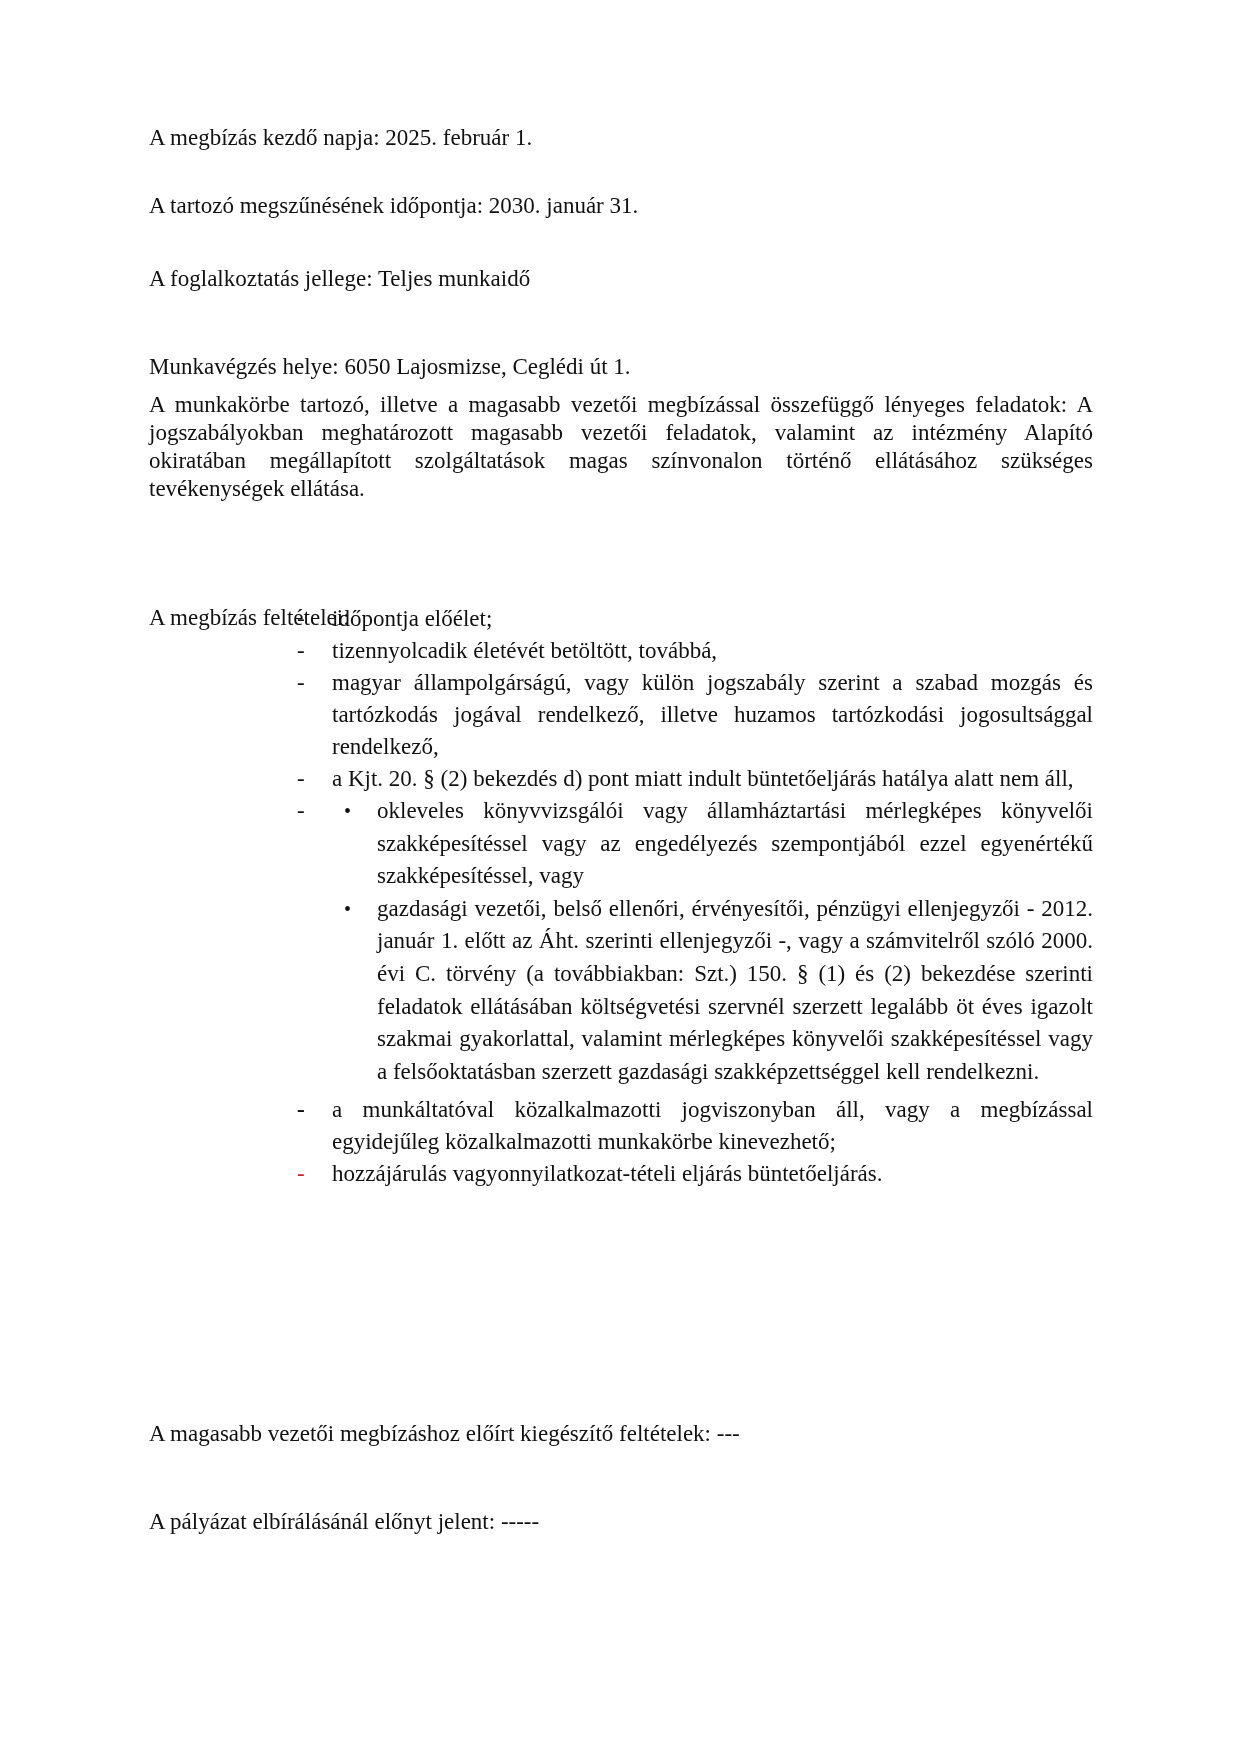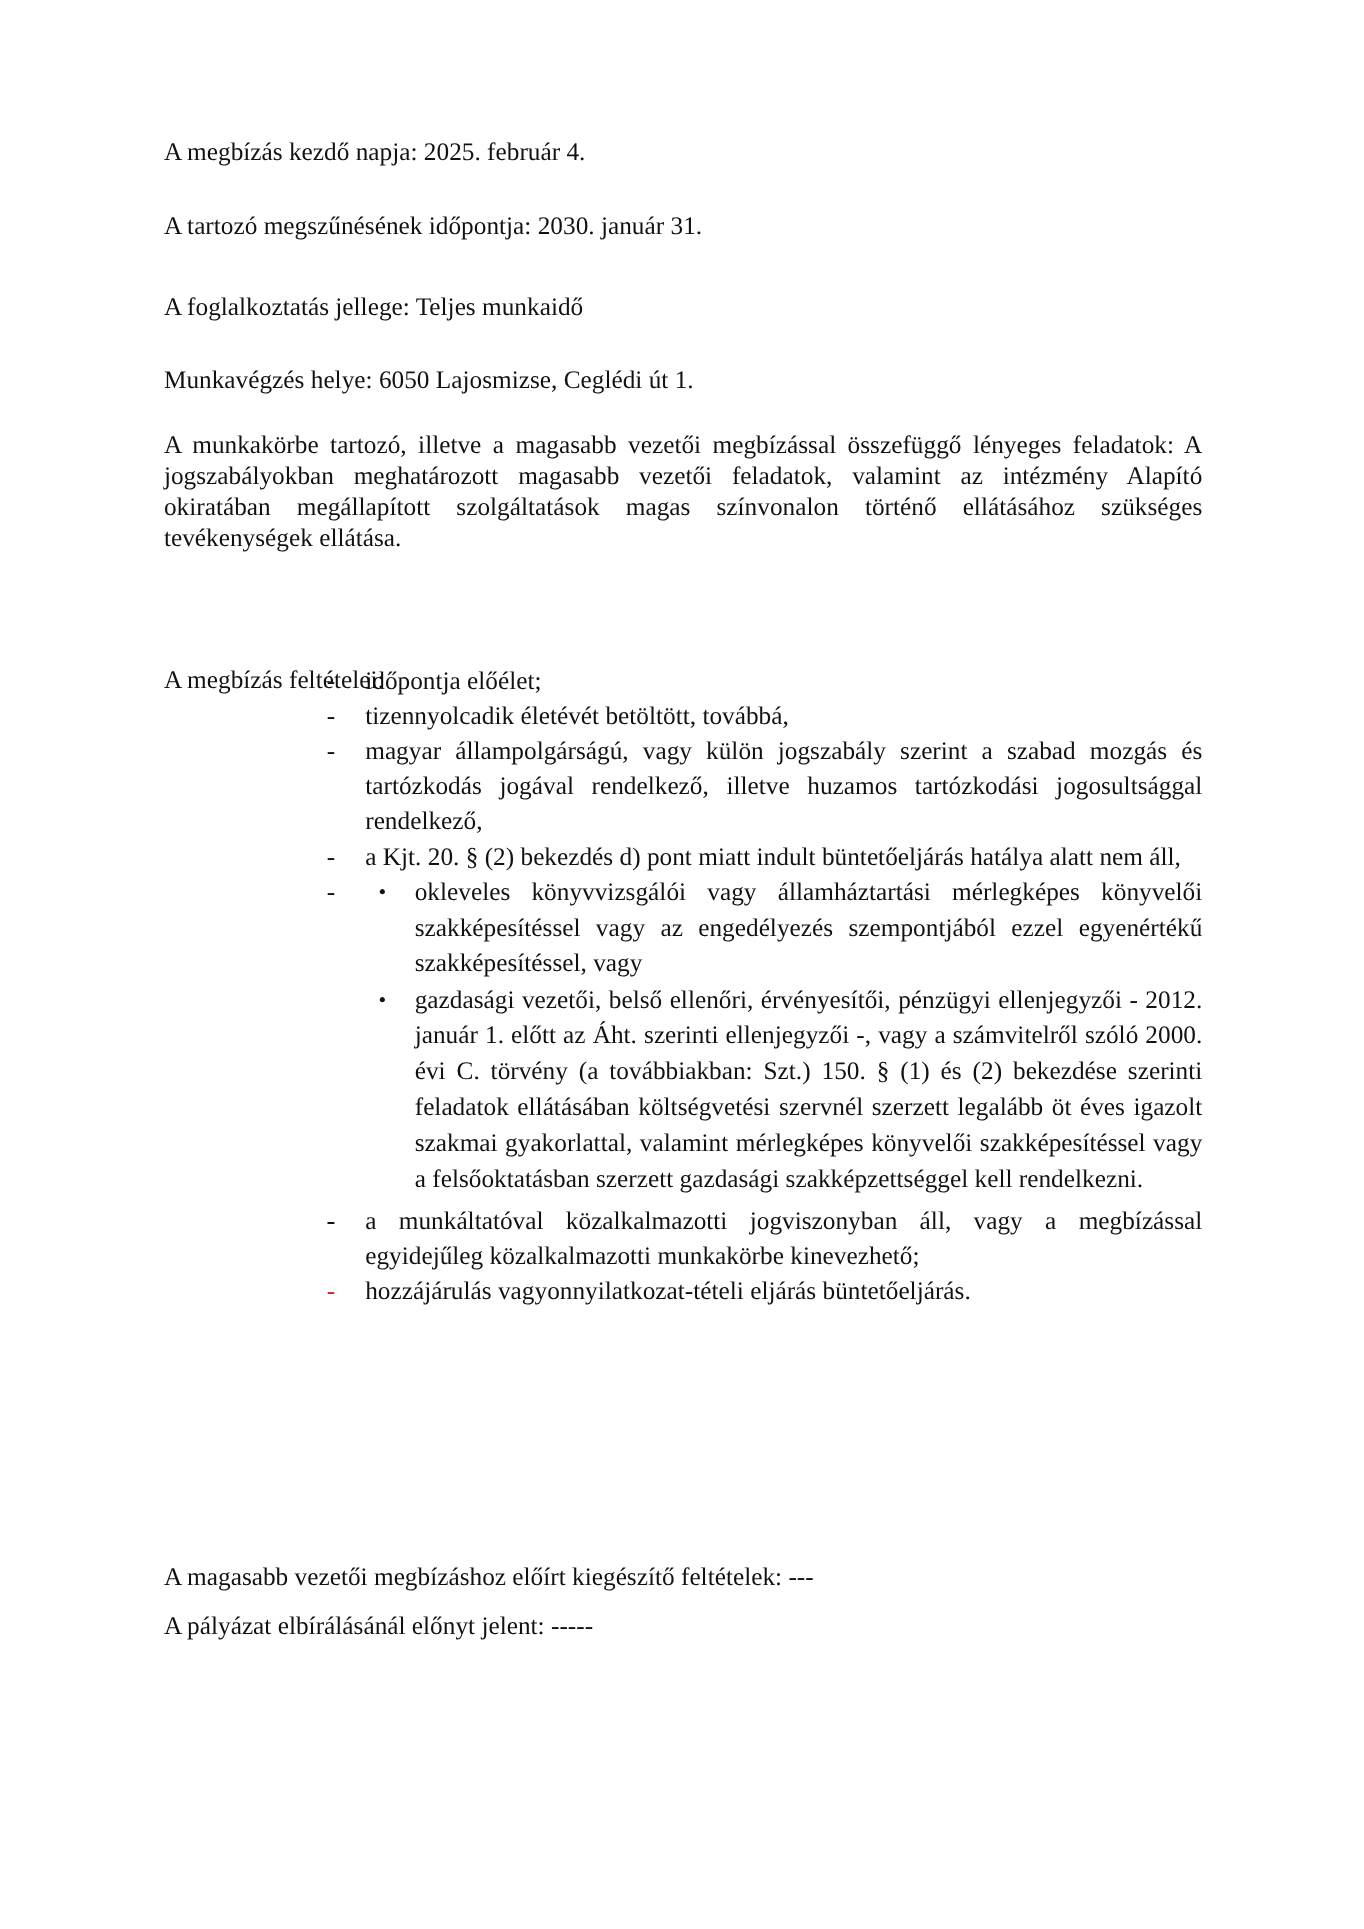--- a/index.html
+++ b/index.html
@@ -23,32 +23,32 @@
   .sub > li { position: relative; padding-left: 80px; line-height: 32.6px; text-align: justify; }
   .sub > li .bullet { position: absolute; left: 47px; top: 0; font-size: 20px; }
   .gap { height: 6px; }
 </style>
 </head>
 <body>
 
 <div class="page">
 
   <div class="line" style="top:124px;">
-    <b>A megbízás kezdő napja</b><span>: </span><span>2025. február 4.</span>
+    <b>A megbízás kezdő napja</b><span>: </span><span>2025. február 1.</span>
   </div>
 
   <div class="line" style="top:192px;">
     <b>A tartozó megszűnésének időpontja</b><span>: </span><span>2030. január 31.</span>
   </div>
 
   <div class="line" style="top:265px;">
     <b>A foglalkoztatás jellege:</b><span> </span><span>Teljes munkaidő</span>
   </div>
 
-  <div class="line" style="top:332px;">
+  <div class="line" style="top:353px;">
     <b>Munkavégzés helye:</b><span> </span><span>6050 Lajosmizse, Ceglédi út 1.</span>
   </div>
 
   <div class="para" style="top:391px;">
     <b>A munkakörbe tartozó, illetve a magasabb vezetői megbízással összefüggő lényeges feladatok:</b><span> A jogszabályokban meghatározott magasabb vezetői feladatok, valamint az intézmény Alapító okiratában megállapított szolgáltatások magas színvonalon történő ellátásához szükséges tevékenységek ellátása.</span>
   </div>
 
   <div class="line" style="top:560px;margin-top:44px;">
     <b>A megbízás feltételei:</b>
   </div>
@@ -67,17 +67,17 @@
     <li class="gap"></li>
     <li><span class="dash">-</span></li>
     <li><span class="dash">-</span><span>a munkáltatóval közalkalmazotti jogviszonyban áll, vagy a megbízással egyidejűleg közalkalmazotti munkakörbe kinevezhető;</span></li>
     <li><span class="dash red">-</span><span>hozzájárulás vagyonnyilatkozat-tételi eljárás büntetőeljárás.</span></li>
   </ul>
 
   <div class="line" style="top:1420px;">
     <b>A magasabb vezetői megbízáshoz előírt kiegészítő feltételek:</b><b> ---</b>
   </div>
 
-  <div class="line" style="top:1464px;text-align:right;">
+  <div class="line" style="top:1508px;text-align:right;">
     <b>A pályázat elbírálásánál előnyt jelent:</b><b> -----</b>
   </div>
 
 </div>
 
 </body></html>

